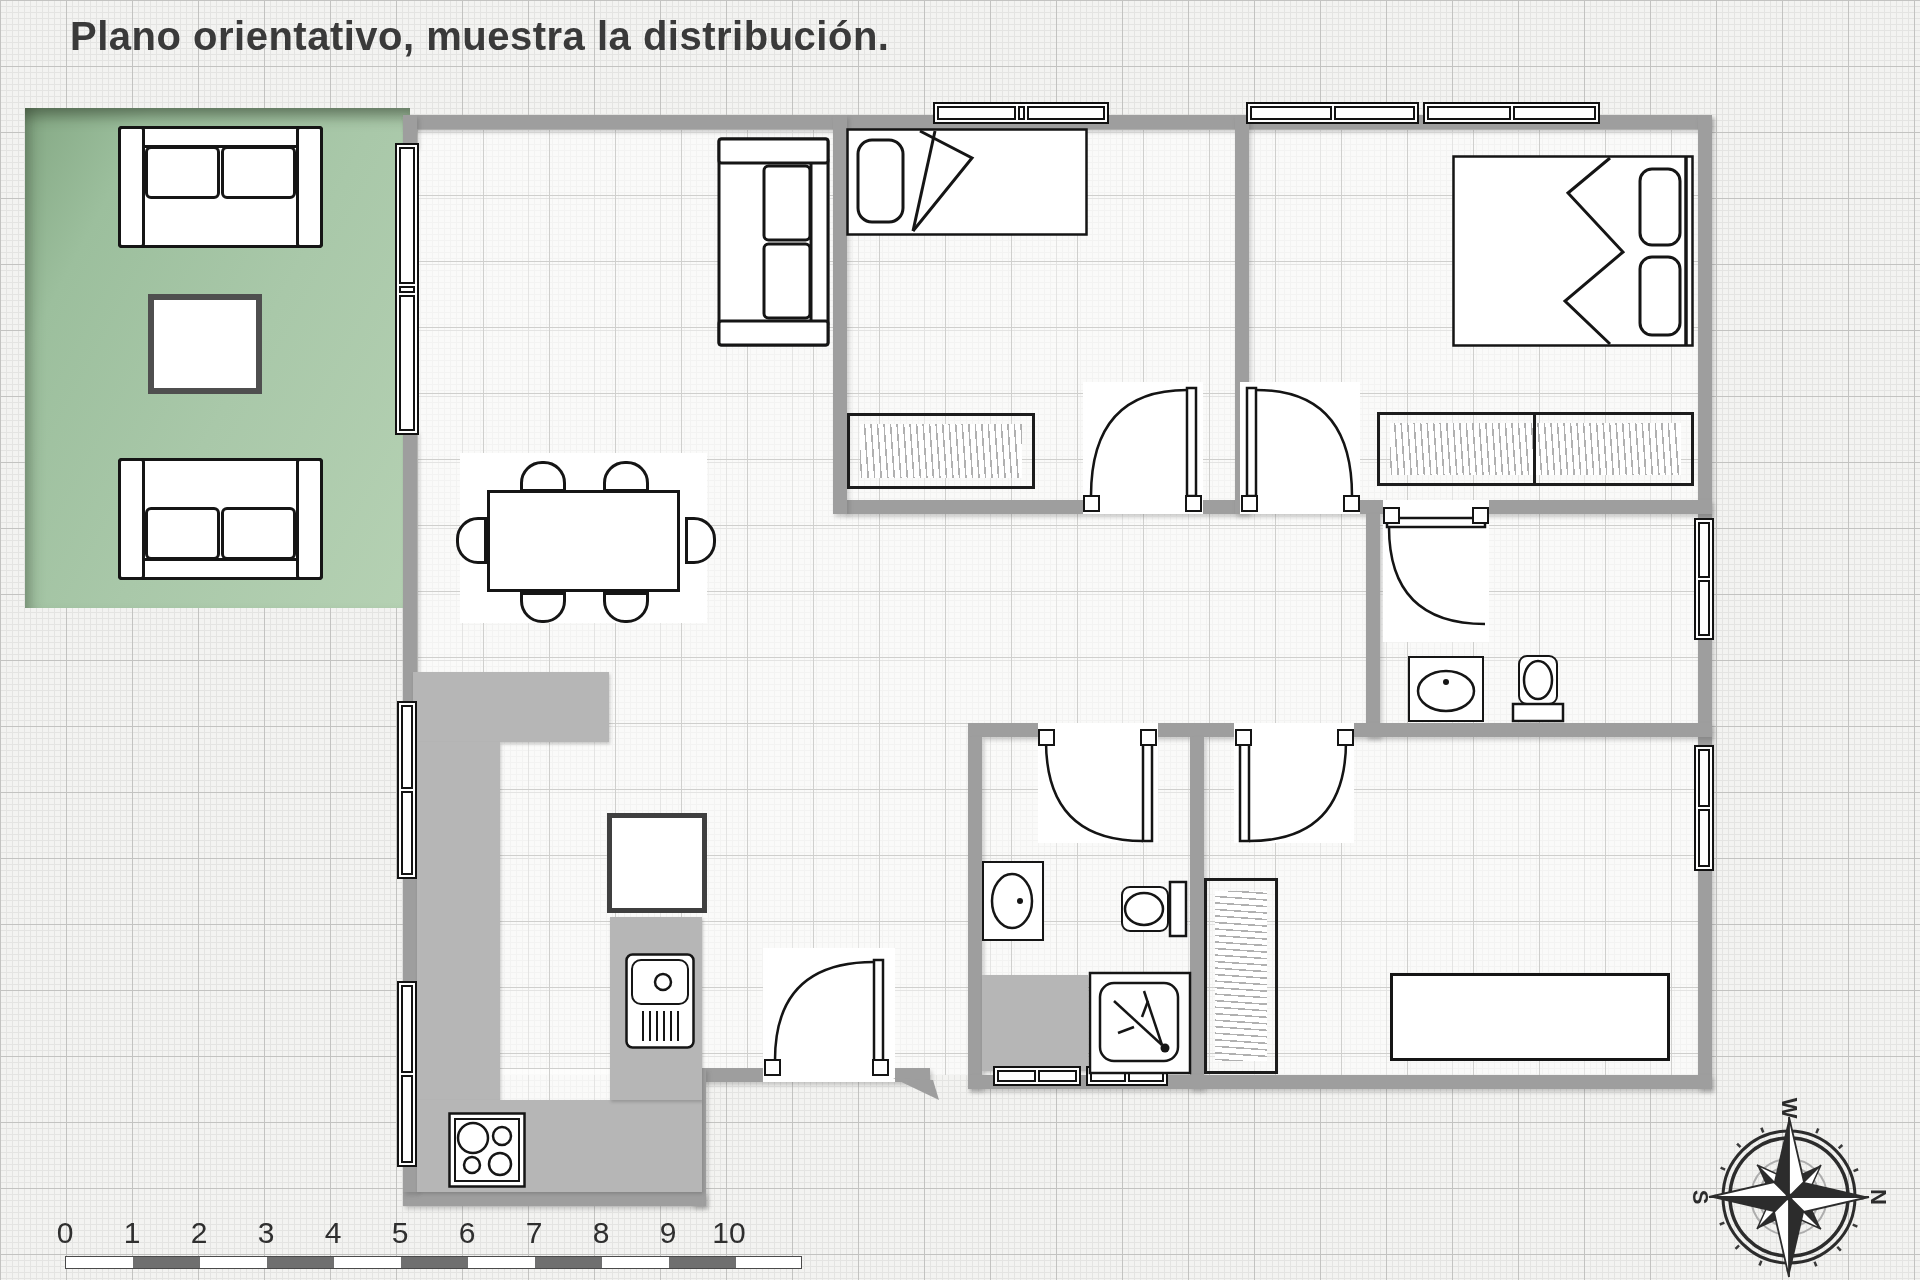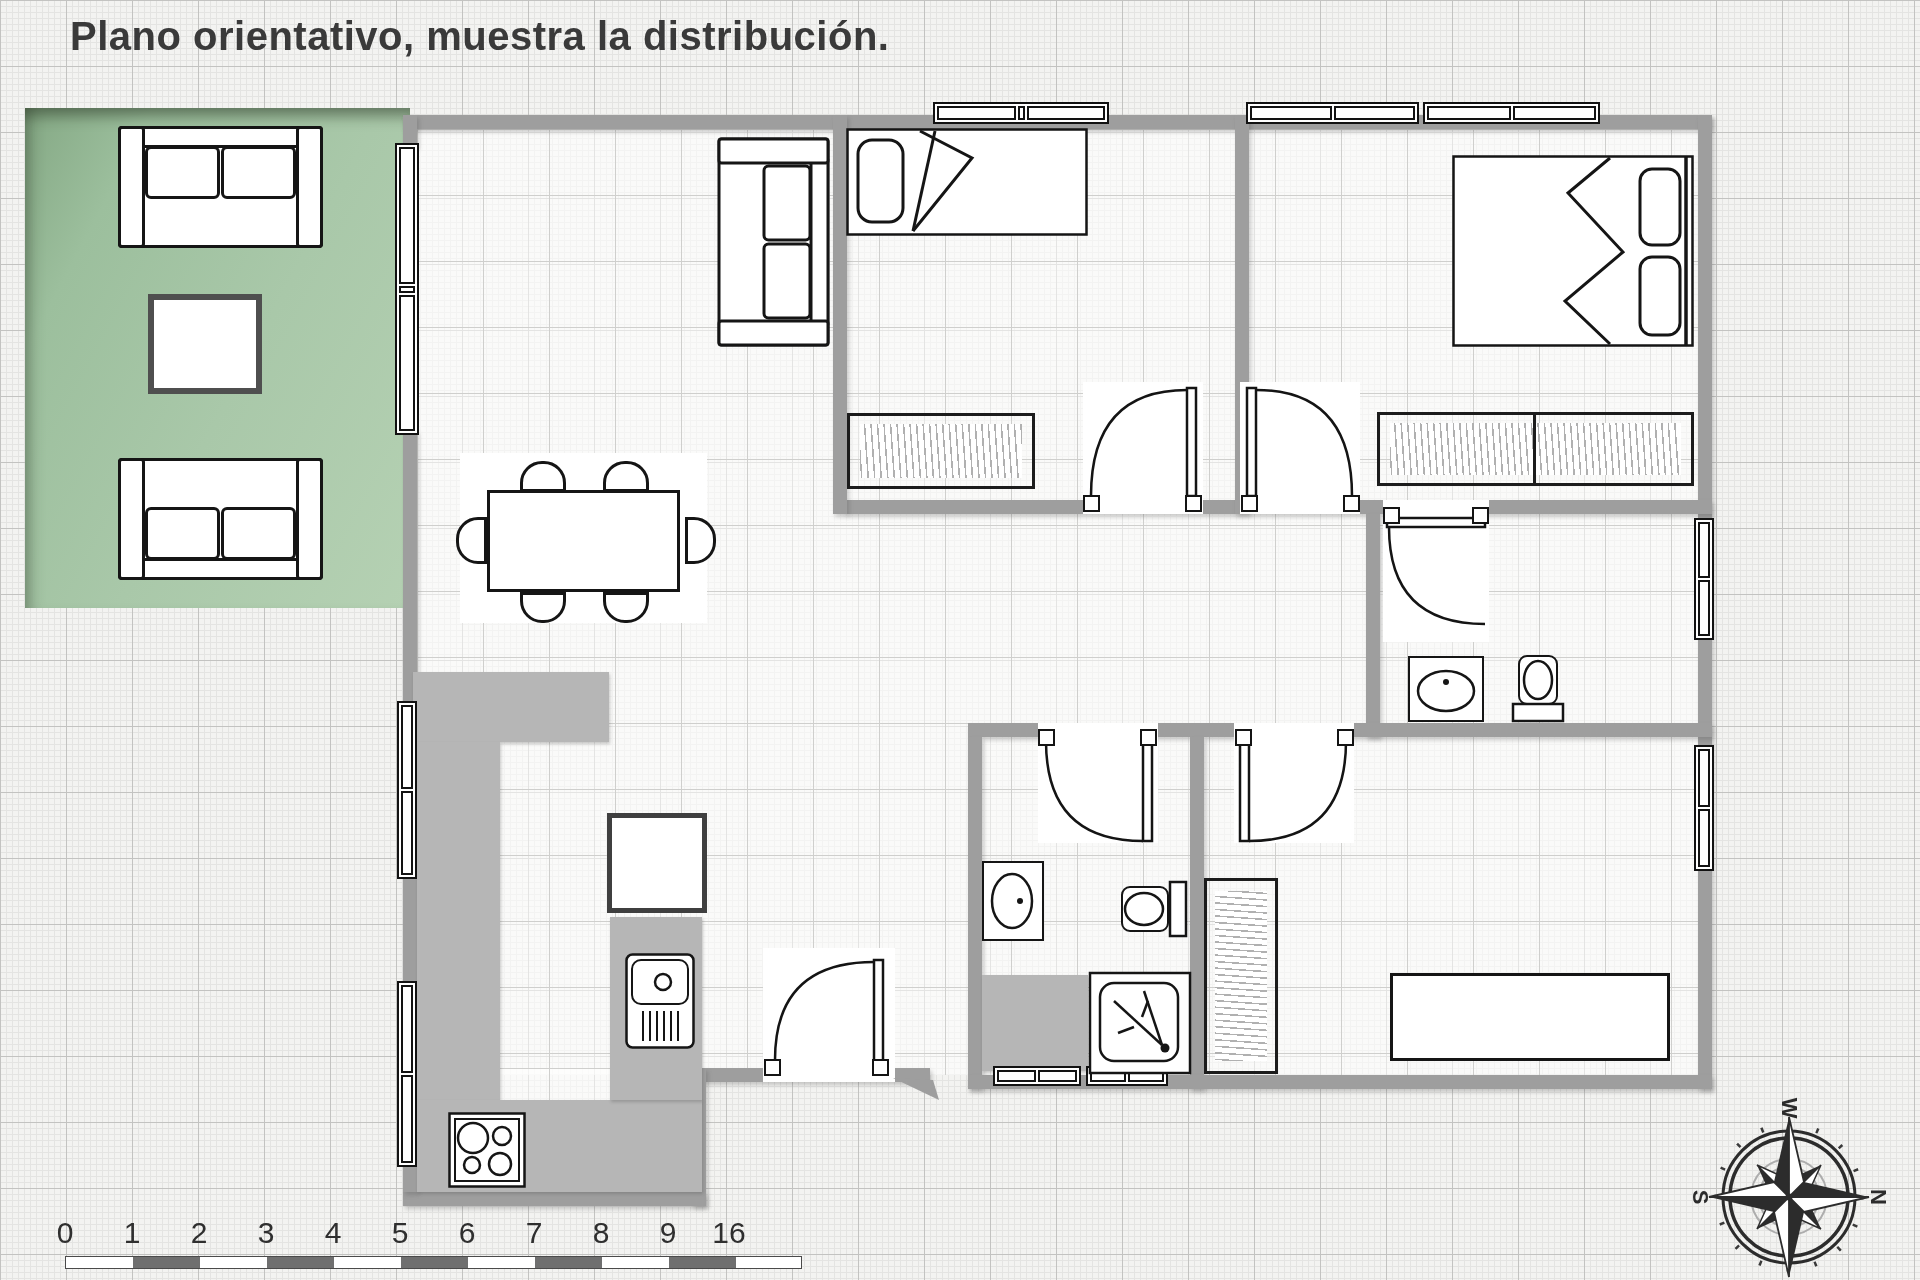--- a/index.html
+++ b/index.html
@@ -302,21 +302,21 @@
     <span style="left:48px">0</span>
     <span style="left:115px">1</span>
     <span style="left:182px">2</span>
     <span style="left:249px">3</span>
     <span style="left:316px">4</span>
     <span style="left:383px">5</span>
     <span style="left:450px">6</span>
     <span style="left:517px">7</span>
     <span style="left:584px">8</span>
     <span style="left:651px">9</span>
-    <span style="left:712px">16</span>
+    <span style="left:712px">10</span>
   </div>
   <div id="scale-bar">
     <b style="left:0px; width:67px;"></b>
     <b style="left:134px; width:67px;"></b>
     <b style="left:268px; width:67px;"></b>
     <b style="left:402px; width:67px;"></b>
     <b style="left:536px; width:67px;"></b>
     <b style="left:670px; width:65px;"></b>
   </div>
 

